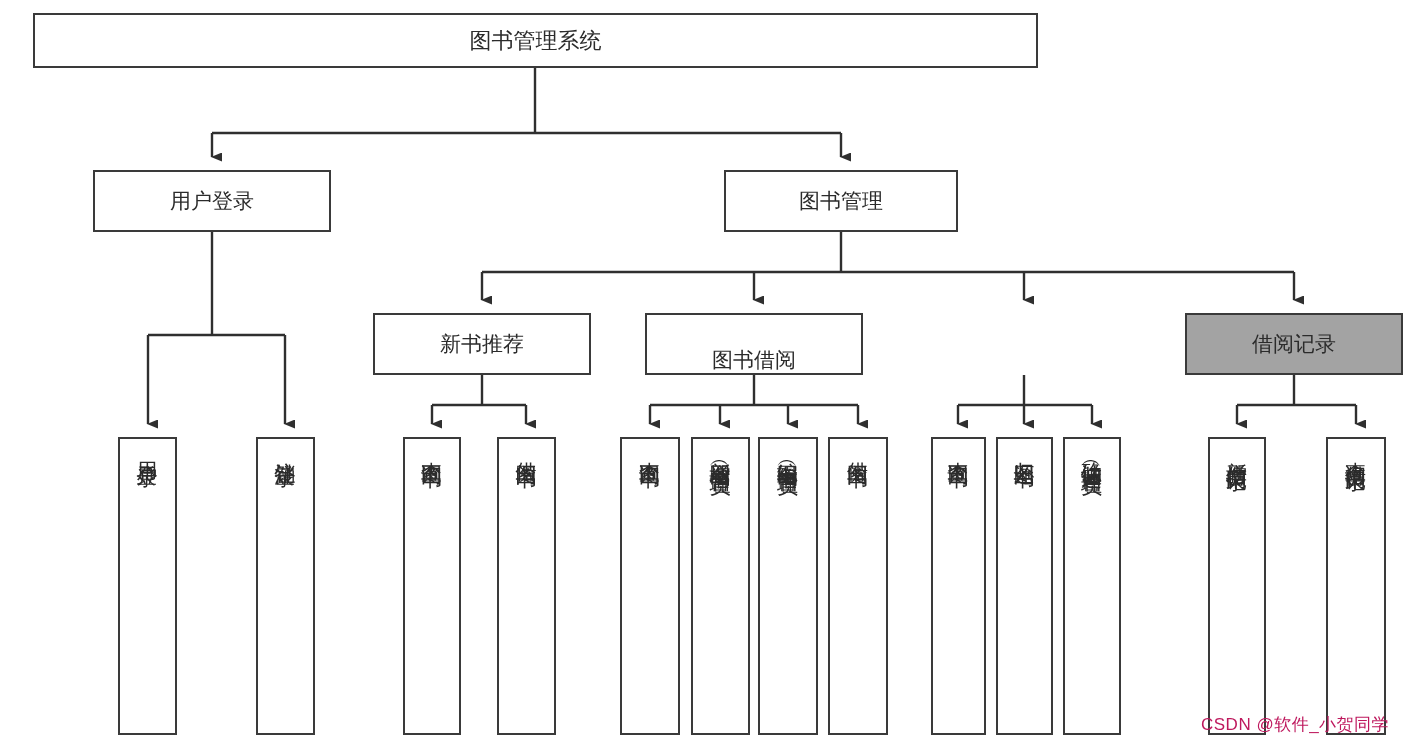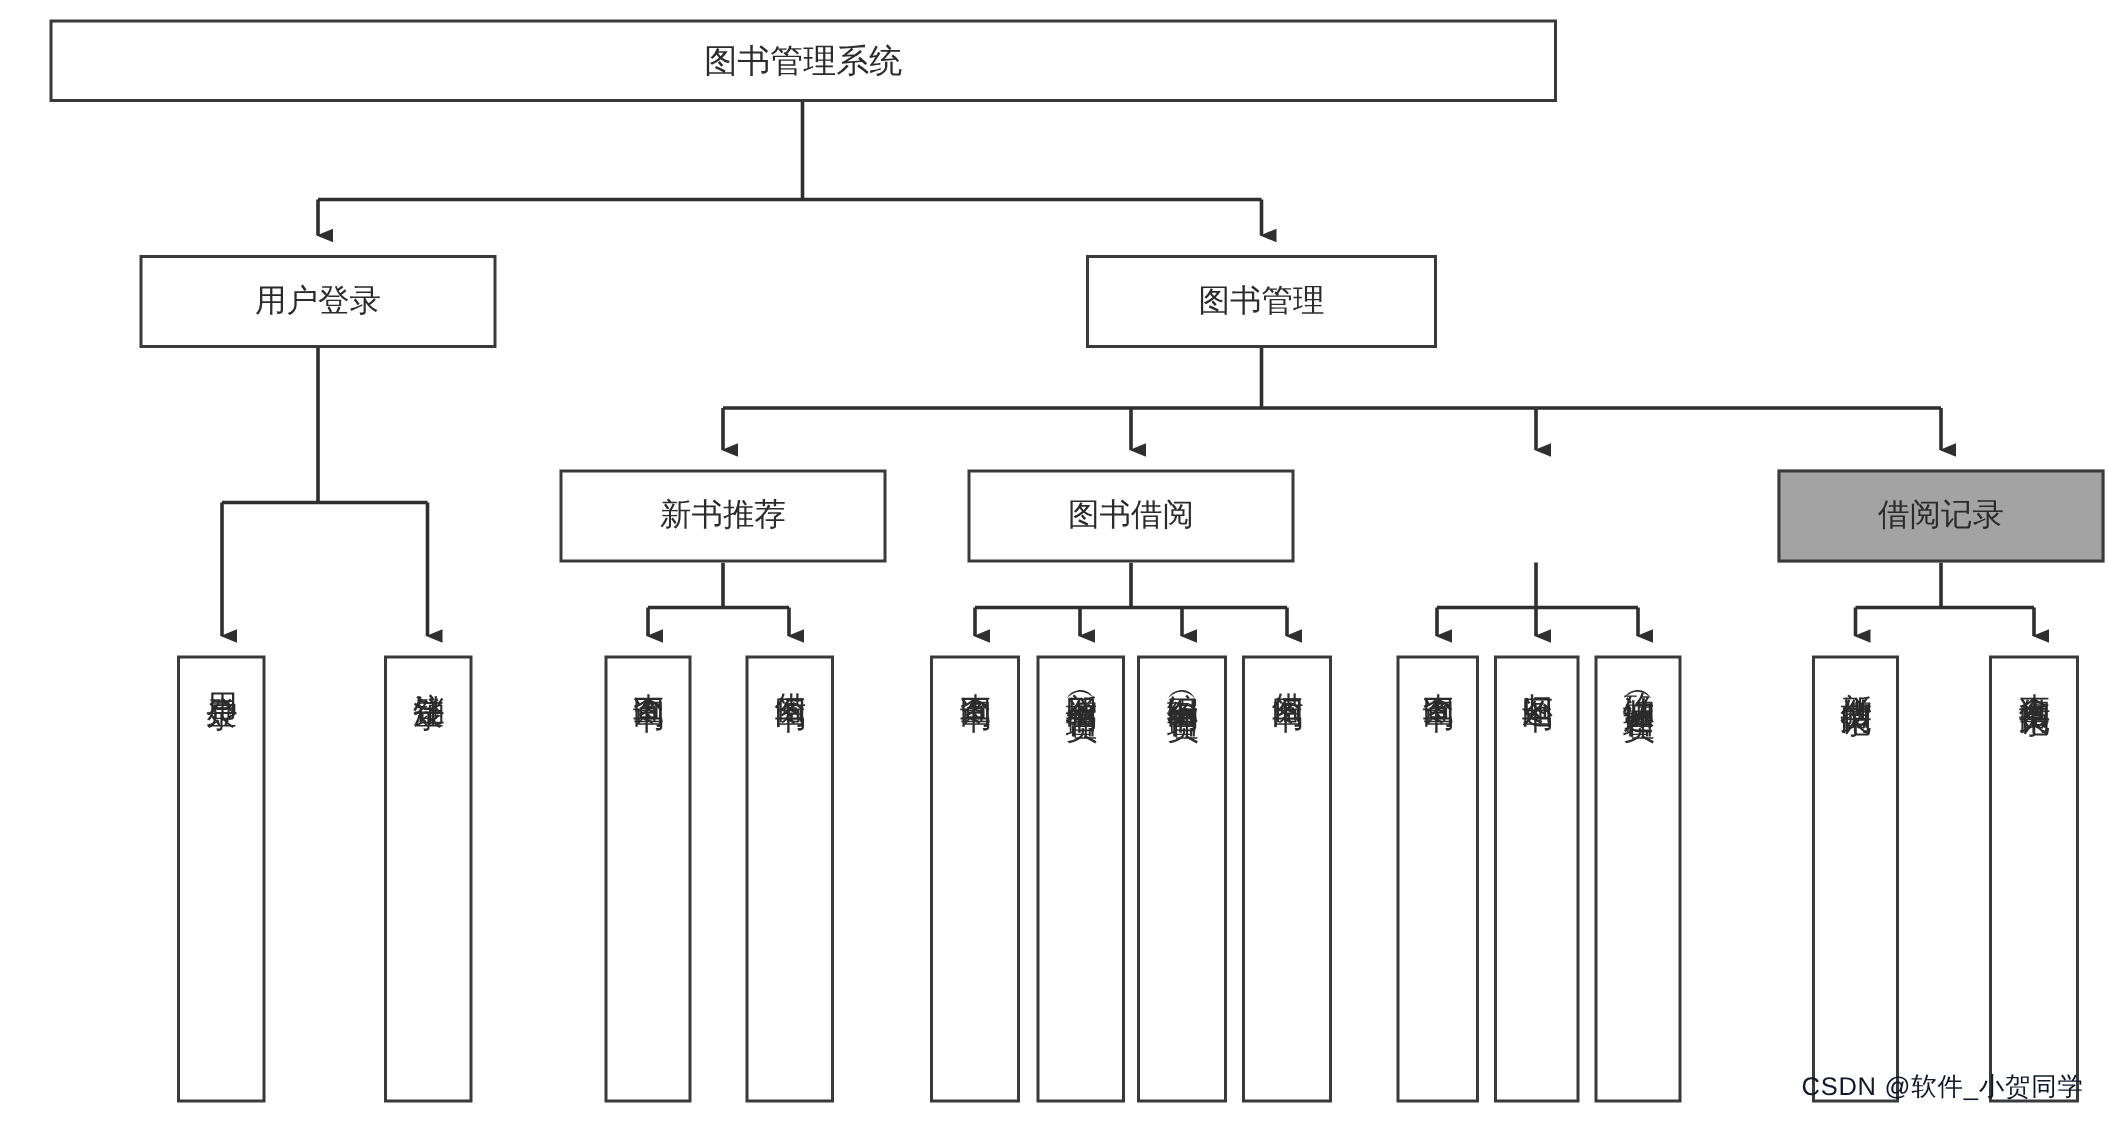--- a/index.html
+++ b/index.html
@@ -136,21 +136,21 @@
   <div class="node horiz" style="left: 80px; top: 170px; width: 238px; height: 62px; border-color: rgb(58, 58, 58); background: rgb(255, 255, 255); color: rgb(43, 43, 43);">
     <span class="node-label">用户登录</span>
   </div>
   <div class="node horiz" style="left: 360px; top: 313px; width: 218px; height: 62px; border-color: rgb(58, 58, 58); background: rgb(255, 255, 255); color: rgb(43, 43, 43);">
     <span class="node-label">新书推荐</span>
   </div>
 
   <div class="node horiz" style="left: 711px; top: 170px; width: 234px; height: 62px; border-color: rgb(58, 58, 58); background: rgb(255, 255, 255); color: rgb(43, 43, 43);">
     <span class="node-label">图书管理</span>
   </div>
-  <div class="node horiz" style="left: 632px; top: 313px; width: 218px; height: 62px; border-color: rgb(58, 58, 58); background: rgb(255, 255, 255); color: rgb(43, 43, 43);">
+  <div class="node horiz" style="left: 632px; top: 313px; width: 218px; height: 62px; border-color: rgb(58, 58, 58); background: rgb(255, 255, 255); color: rgb(43, 43, 43); align-items: flex-end;">
     <span class="node-label">图书借阅</span>
   </div>
   <div class="node horiz" style="left: 1172px; top: 313px; width: 218px; height: 62px; border-color: rgb(58, 58, 58); background: #a3a3a3; color: rgb(43, 43, 43);">
     <span class="node-label">借阅记录</span>
   </div>
 
   <div class="node vert" style="left: 105px; top: 437px; width: 59px; height: 298px; border-color: rgb(58, 58, 58); background: rgb(255, 255, 255); color: rgb(43, 43, 43);">
     <span class="node-label">用户登录</span>
   </div>
   <div class="node vert" style="left: 243px; top: 437px; width: 59px; height: 298px; border-color: rgb(58, 58, 58); background: rgb(255, 255, 255); color: rgb(43, 43, 43);">
@@ -187,14 +187,14 @@
     <span class="node-label">确认归还（管理员）</span>
   </div>
 
   <div class="node vert" style="left: 1195px; top: 437px; width: 58px; height: 298px; border-color: rgb(58, 58, 58); background: rgb(255, 255, 255); color: rgb(43, 43, 43);">
     <span class="node-label">新增借阅记录</span>
   </div>
   <div class="node vert" style="left: 1313px; top: 437px; width: 60px; height: 298px; border-color: rgb(58, 58, 58); background: rgb(255, 255, 255); color: rgb(43, 43, 43);">
     <span class="node-label">查询借阅记录</span>
   </div>
 
-  <div class="watermark" style="color: #0f172a;">CSDN @软件_小贺同学</div>
+  <div class="watermark" style="color: #be185d;">CSDN @软件_小贺同学</div>
 </div>
 
 </body></html>

